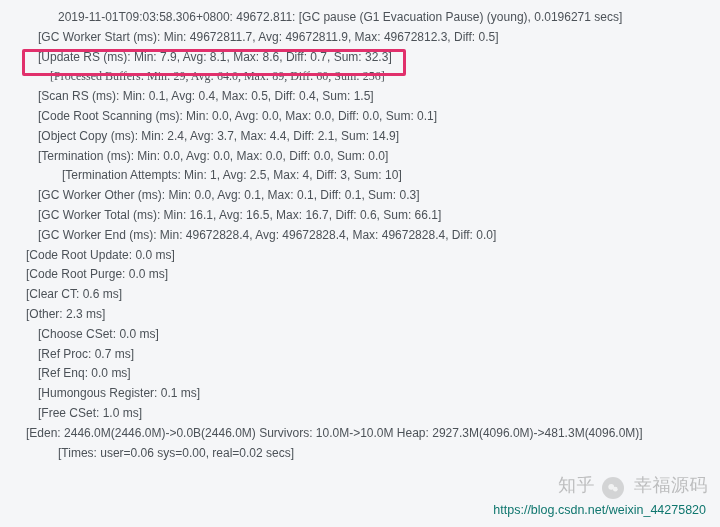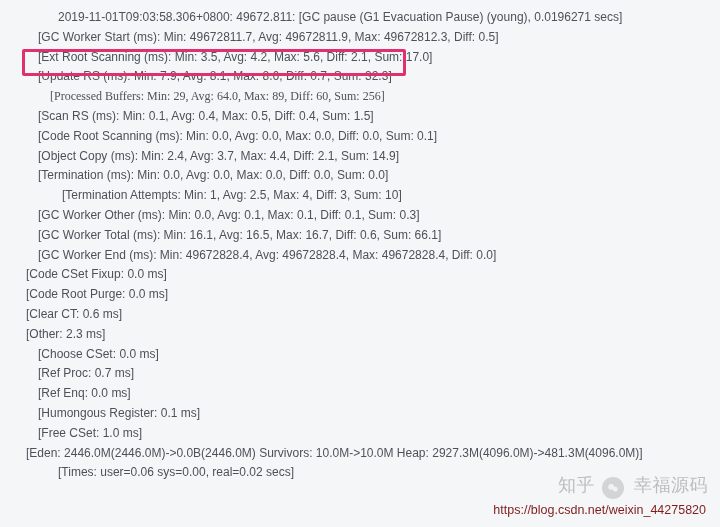--- a/index.html
+++ b/index.html
@@ -52,42 +52,41 @@
     align-items: center; justify-content: center;
     vertical-align: -4px;
     margin: 0 4px 0 2px;
   }
   .wm-icon svg { width: 14px; height: 14px; opacity: 0.7;}
   .footer-link {
     position: absolute;
     right: 14px;
     bottom: 6px;
     font-size: 12.5px;
-    color: #7f1d1d;
+    color: #0f766e;
     text-decoration: none;
   }
 </style>
 </head>
 <body>
 
 <div class="log" id="log-container">
     <div class="i0">2019-11-01T09:03:58.306+0800: 49672.811: [GC pause (G1 Evacuation Pause) (young), 0.0196271 secs]</div>
     <div class="i2">[GC Worker Start (ms): Min: 49672811.7, Avg: 49672811.9, Max: 49672812.3, Diff: 0.5]</div>
-    <div class="i2">[Ext Root Scanning (ms): Min: 3.5, Avg: 4.2, Max: 5.6, Diff: 2.1, Sum: 17.0]</div>
     <div class="i2">[Update RS (ms): Min: 7.9, Avg: 8.1, Max: 8.6, Diff: 0.7, Sum: 32.3]</div>
     <div class="i3">[Processed Buffers: Min: 29, Avg: 64.0, Max: 89, Diff: 60, Sum: 256]</div>
     <div class="i2">[Scan RS (ms): Min: 0.1, Avg: 0.4, Max: 0.5, Diff: 0.4, Sum: 1.5]</div>
     <div class="i2">[Code Root Scanning (ms): Min: 0.0, Avg: 0.0, Max: 0.0, Diff: 0.0, Sum: 0.1]</div>
     <div class="i2">[Object Copy (ms): Min: 2.4, Avg: 3.7, Max: 4.4, Diff: 2.1, Sum: 14.9]</div>
     <div class="i2">[Termination (ms): Min: 0.0, Avg: 0.0, Max: 0.0, Diff: 0.0, Sum: 0.0]</div>
     <div class="i4">[Termination Attempts: Min: 1, Avg: 2.5, Max: 4, Diff: 3, Sum: 10]</div>
     <div class="i2">[GC Worker Other (ms): Min: 0.0, Avg: 0.1, Max: 0.1, Diff: 0.1, Sum: 0.3]</div>
     <div class="i2">[GC Worker Total (ms): Min: 16.1, Avg: 16.5, Max: 16.7, Diff: 0.6, Sum: 66.1]</div>
     <div class="i2">[GC Worker End (ms): Min: 49672828.4, Avg: 49672828.4, Max: 49672828.4, Diff: 0.0]</div>
-    <div class="i1">[Code CSet Fixup: 0.0 ms]</div>
+    <div class="i1">[Code Root Update: 0.0 ms]</div>
     <div class="i1">[Code Root Purge: 0.0 ms]</div>
     <div class="i1">[Clear CT: 0.6 ms]</div>
     <div class="i1">[Other: 2.3 ms]</div>
     <div class="i2">[Choose CSet: 0.0 ms]</div>
     <div class="i2">[Ref Proc: 0.7 ms]</div>
     <div class="i2">[Ref Enq: 0.0 ms]</div>
     <div class="i2">[Humongous Register: 0.1 ms]</div>
     <div class="i2">[Free CSet: 1.0 ms]</div>
     <div class="i1">[Eden: 2446.0M(2446.0M)-&gt;0.0B(2446.0M) Survivors: 10.0M-&gt;10.0M Heap: 2927.3M(4096.0M)-&gt;481.3M(4096.0M)]</div>
     <div class="i0">[Times: user=0.06 sys=0.00, real=0.02 secs]</div>

